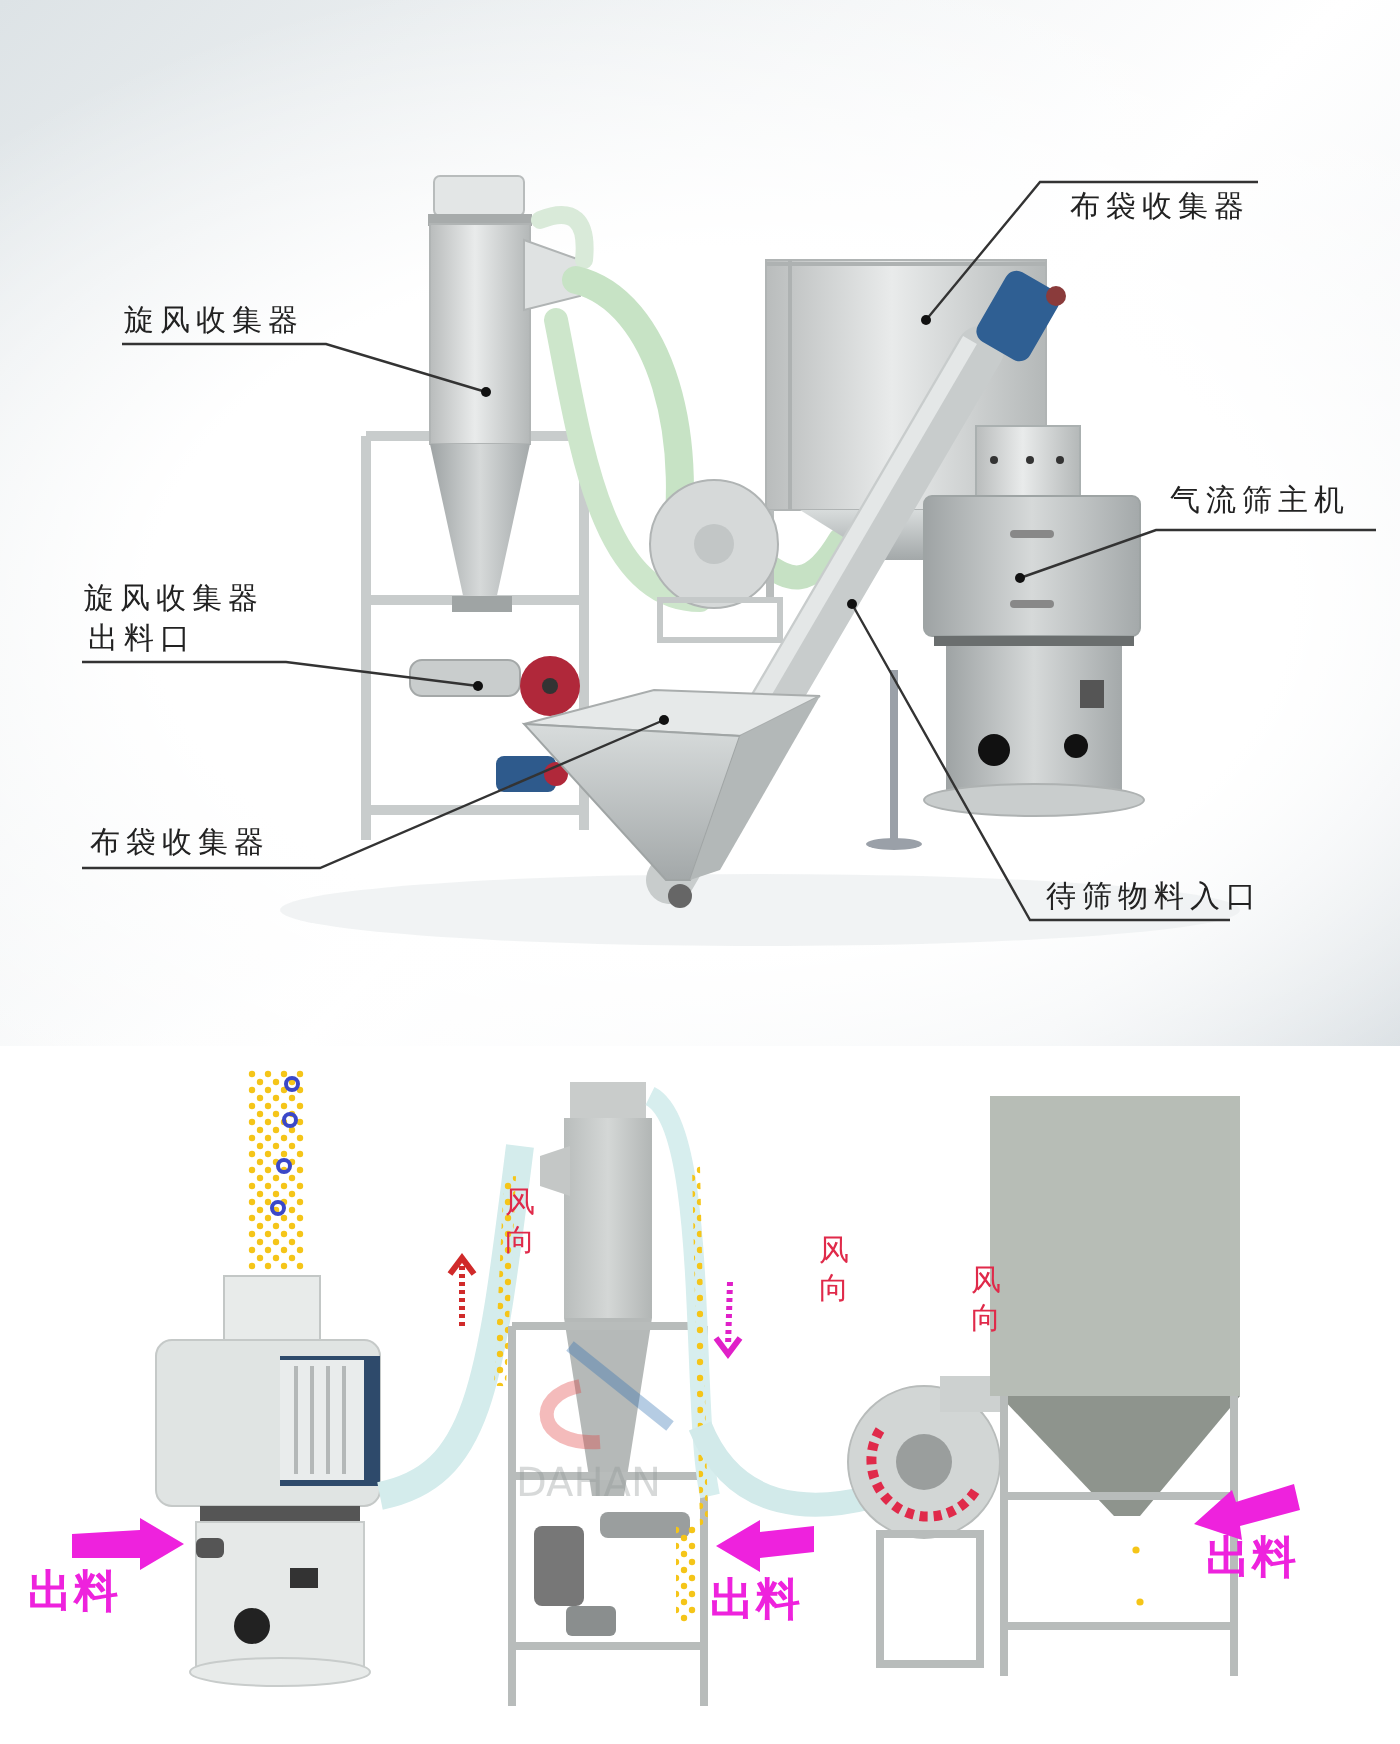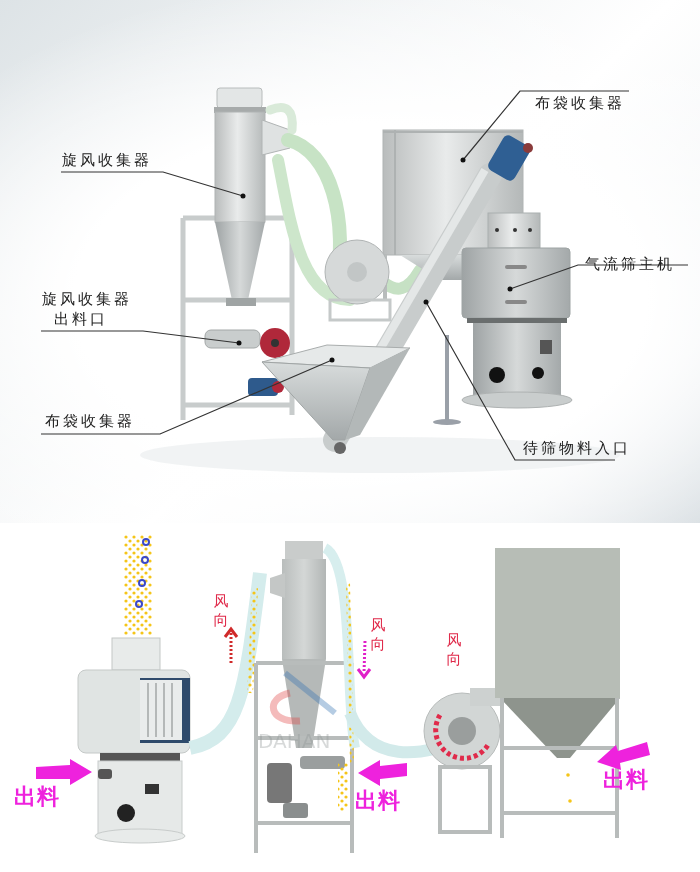--- a/index.html
+++ b/index.html
@@ -21,21 +21,21 @@
   .callout-label {
     position: absolute; font-size: 15px; letter-spacing: 3px; color: #222;
     line-height: 20px; white-space: nowrap;
   }
   .flow-label {
     position: absolute; font-size: 22px; font-weight: bold; color: #ee22dd;
     letter-spacing: 1px; line-height: 24px; white-space: nowrap;
   }
   .wind-label {
     position: absolute; font-size: 15px; color: #e02a4a; width: 16px;
-    line-height: 19px; word-break: break-all; text-align: center;
+    line-height: 19px; word-break: break-all; text-align: center; margin-left: 39px;
   }
 </style>
 </head>
 <body>
 
 <div id="top-panel" class="panel">
   <svg width="700" height="523" viewBox="0 0 700 523">
     <defs>
       <linearGradient id="metal" x1="0" x2="1" y1="0" y2="0">
         <stop offset="0" stop-color="#b9bcbc"></stop>
@@ -152,23 +152,23 @@
       <circle cx="463" cy="160" r="2.5"></circle>
       <circle cx="510" cy="289" r="2.5"></circle>
       <circle cx="239" cy="343" r="2.5"></circle>
       <circle cx="332" cy="360" r="2.5"></circle>
       <circle cx="426" cy="302" r="2.5"></circle>
     </g>
   </svg>
 
   <div class="callout-label" style="left:62px; top:150px;">旋风收集器</div>
   <div class="callout-label" style="left:535px; top:69px;margin-top:24px;">布袋收集器</div>
-  <div class="callout-label" style="left:585px; top:254px;">气流筛主机</div>
+  <div class="callout-label" style="left:585px; top:240px;">气流筛主机</div>
   <div class="callout-label" style="left:42px; top:289px;">旋风收集器</div>
-  <div class="callout-label" style="left:54px; top:309px;">出料口</div>
+  <div class="callout-label" style="left:44px; top:309px;">出料口</div>
   <div class="callout-label" style="left:45px; top:411px;">布袋收集器</div>
   <div class="callout-label" style="left:523px; top:438px;">待筛物料入口</div>
 </div>
 
 <div id="bottom-panel" class="panel">
   <svg width="700" height="349" viewBox="0 0 700 349">
     <defs>
       <linearGradient id="bmetal" x1="0" x2="1" y1="0" y2="0">
         <stop offset="0" stop-color="#b9bdbc"></stop>
         <stop offset="0.5" stop-color="#d4d7d6"></stop>

